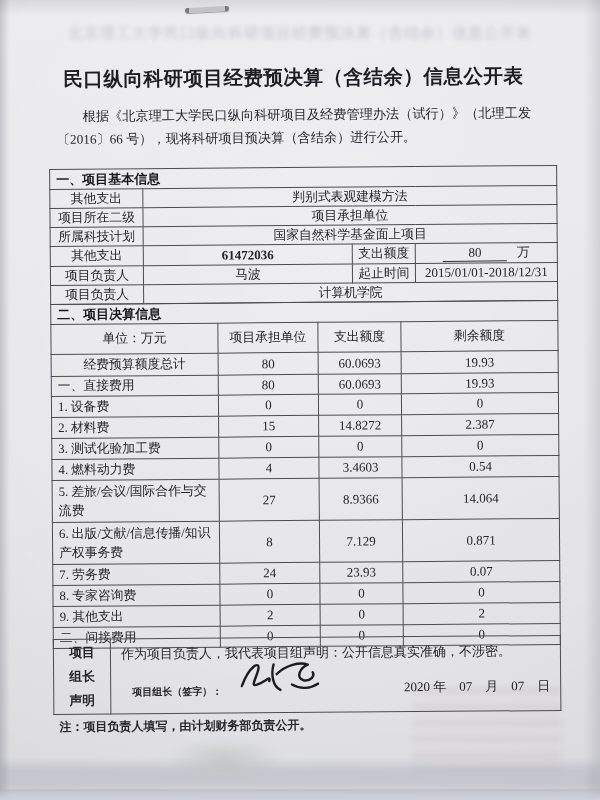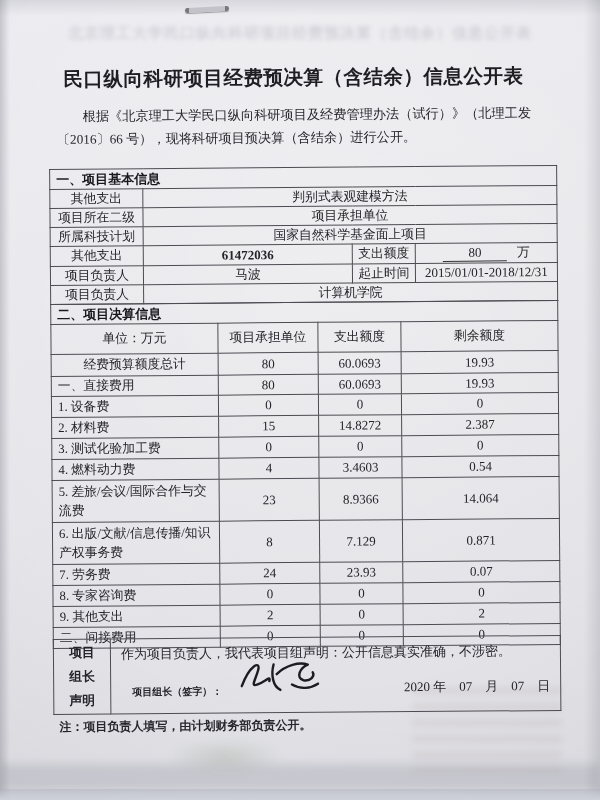--- a/index.html
+++ b/index.html
@@ -188,21 +188,21 @@
         <td class="num">0</td>
       </tr>
       <tr style="height:21px">
         <td class="l">4. 燃料动力费</td>
         <td class="num">4</td>
         <td class="num">3.4603</td>
         <td class="num">0.54</td>
       </tr>
       <tr style="height:38px">
         <td class="l wrap2">5. 差旅/会议/国际合作与交流费</td>
-        <td class="num">23</td>
+        <td class="num">27</td>
         <td class="num">8.9366</td>
         <td class="num">14.064</td>
       </tr>
       <tr style="height:38px">
         <td class="l wrap2">6. 出版/文献/信息传播/知识产权事务费</td>
         <td class="num">8</td>
         <td class="num">7.129</td>
         <td class="num">0.871</td>
       </tr>
       <tr style="height:21px">

